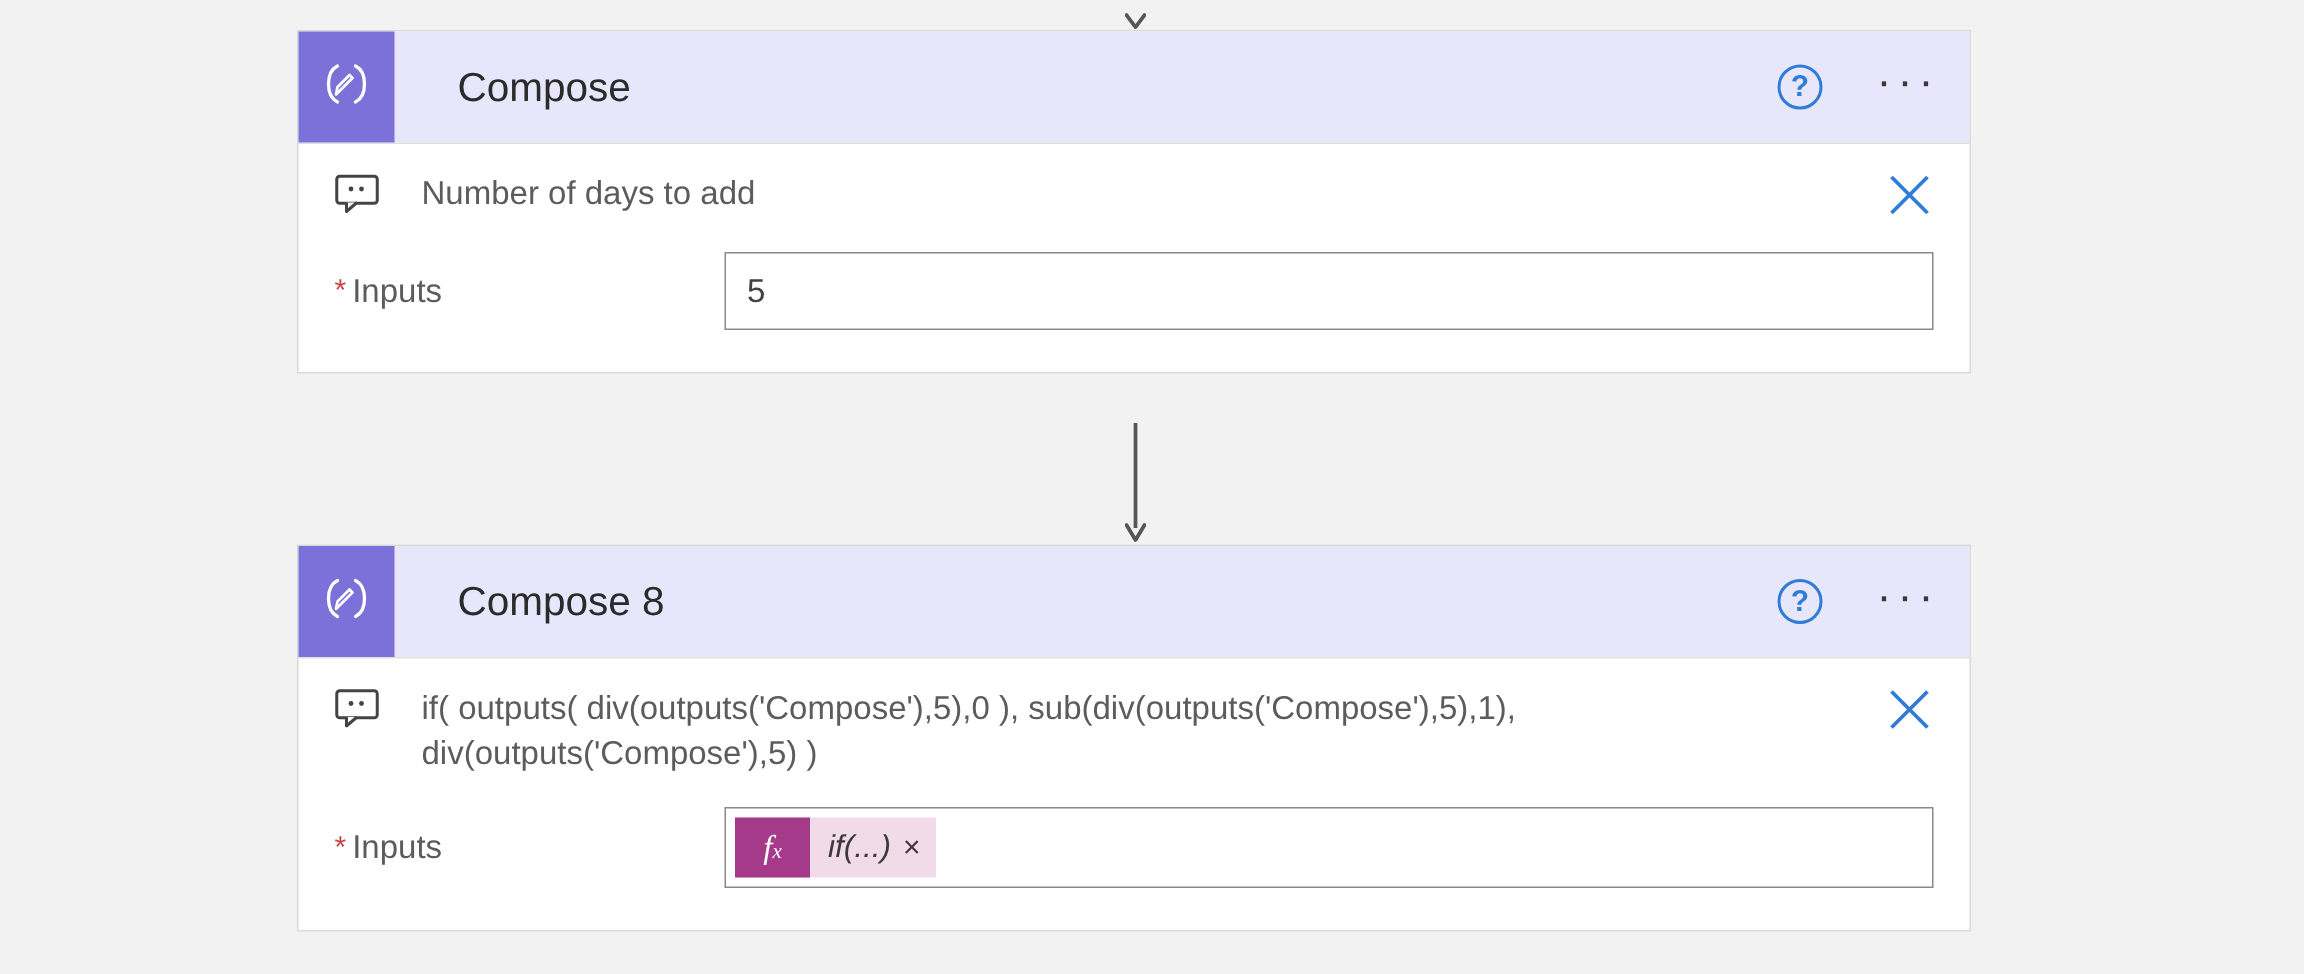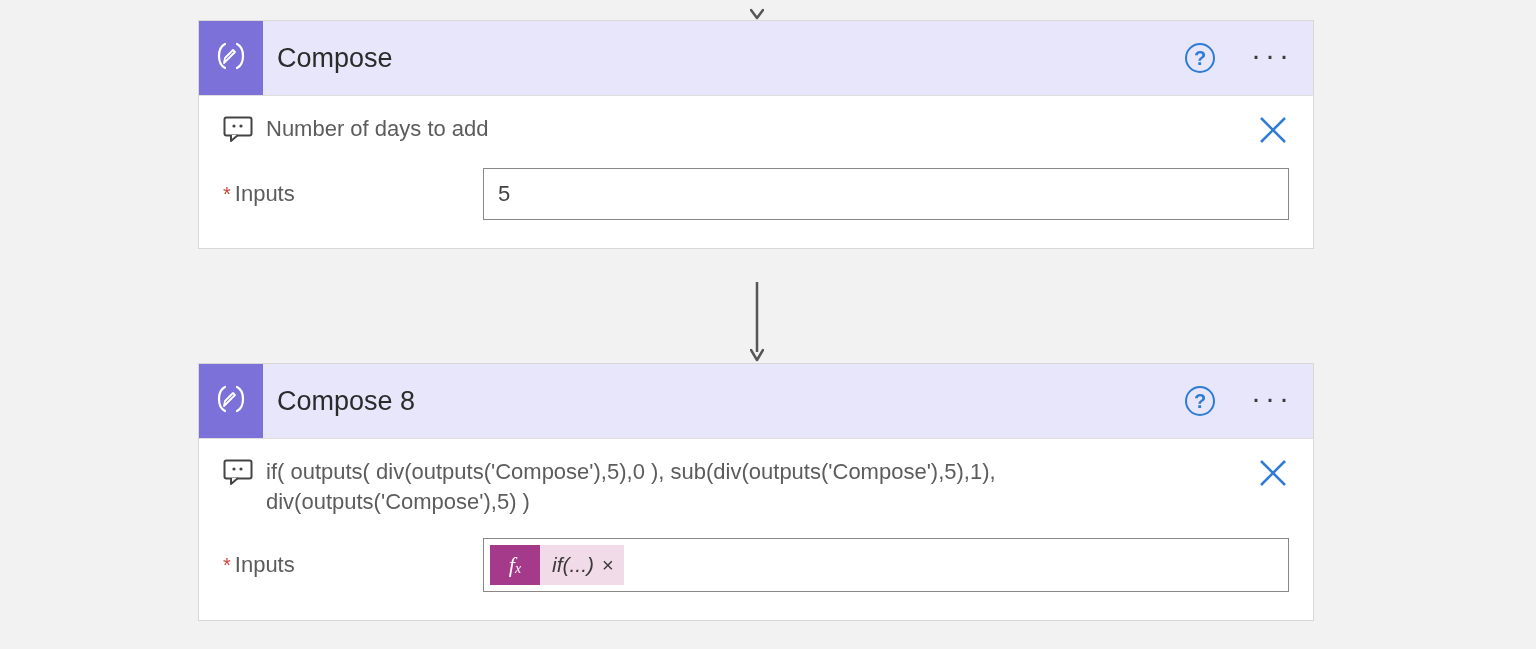--- a/index.html
+++ b/index.html
@@ -40,21 +40,21 @@
     background: #7c71d8;
     display: flex;
     align-items: center;
     justify-content: center;
     flex-shrink: 0;
   }
   .card-title {
     flex: 1 1 auto;
     font-size: 27px;
     color: #2b2b2b;
-    padding-left: 14px;
+    padding-left: 42px;
   }
   .header-actions {
     display: flex;
     align-items: center;
     gap: 36px;
   }
   .help-circle {
     width: 30px; height: 30px;
     border: 2px solid #2e7cd6;
     border-radius: 50%;
@@ -74,21 +74,21 @@
     line-height: 10px;
     padding-bottom: 6px;
   }
   .card-body {
     border-top: 1px solid #e1dfdd;
     padding: 18px 24px 28px 24px;
   }
   .comment-row {
     display: flex;
     align-items: flex-start;
-    gap: 13px;
+    gap: 28px;
     margin-bottom: 22px;
   }
   .comment-bubble {
     width: 30px; height: 26px;
     flex-shrink: 0;
     margin-top: 2px;
   }
   .comment-text {
     flex: 1 1 auto;
     font-size: 22px;

